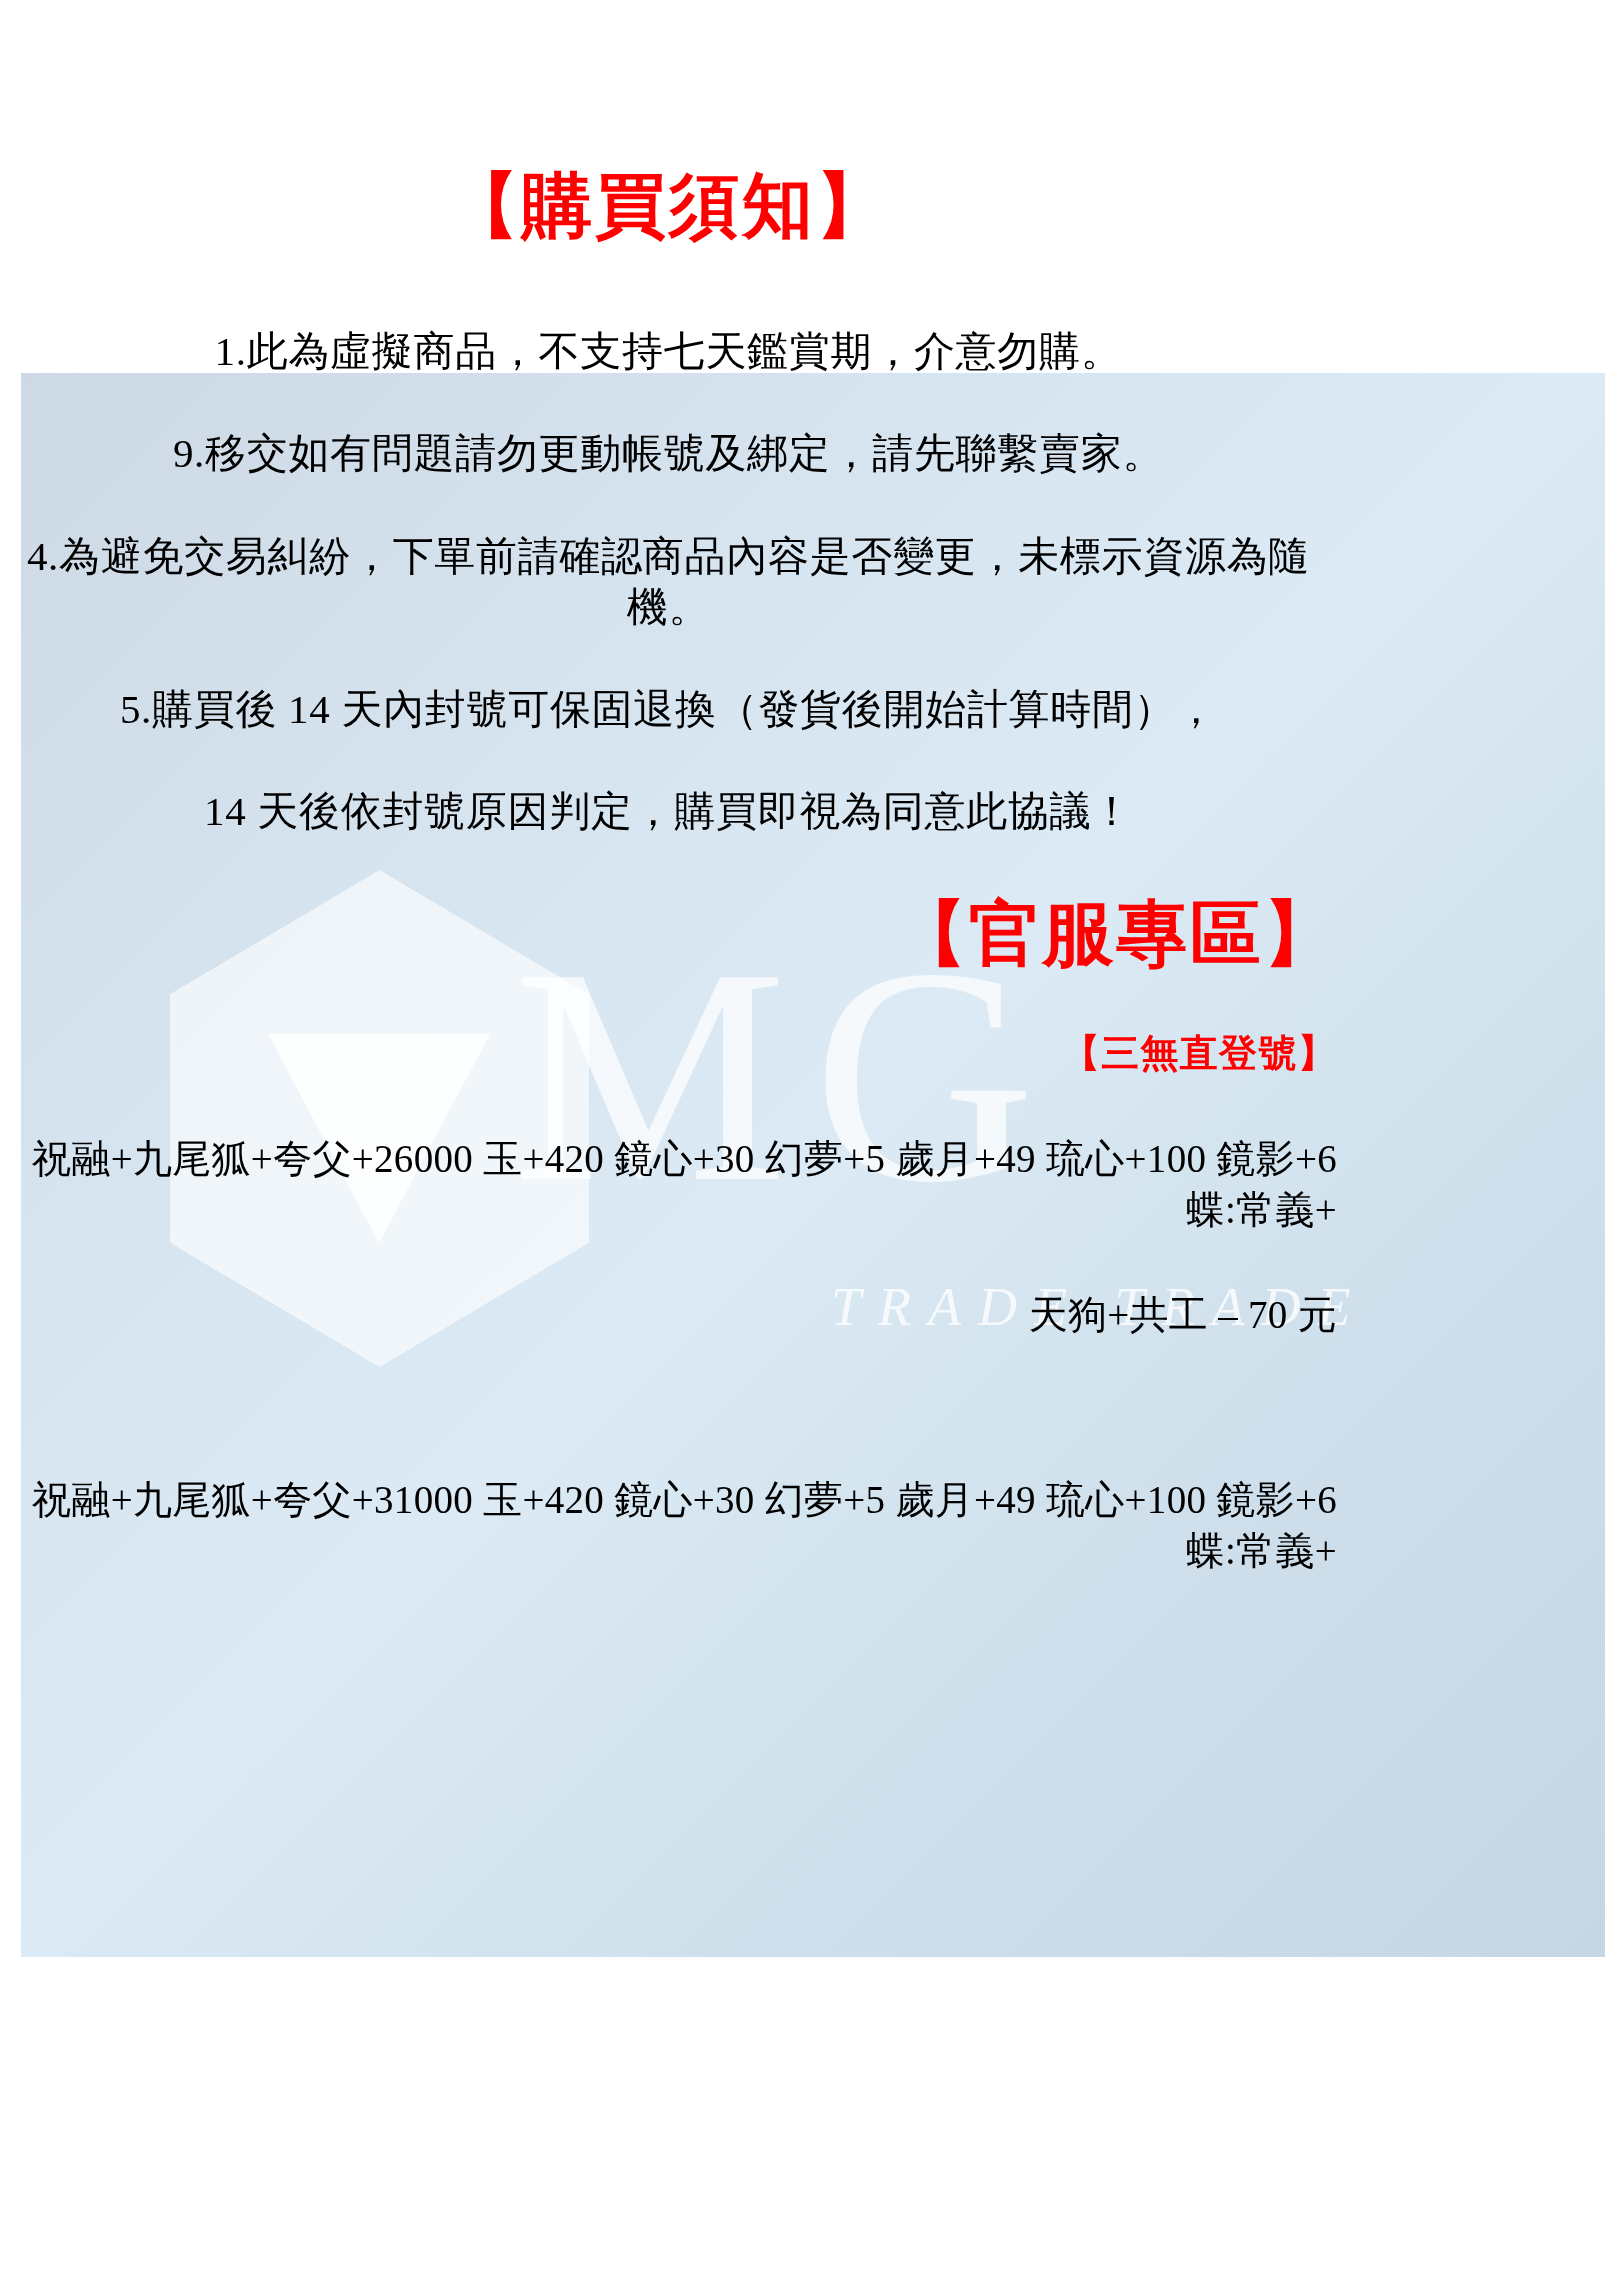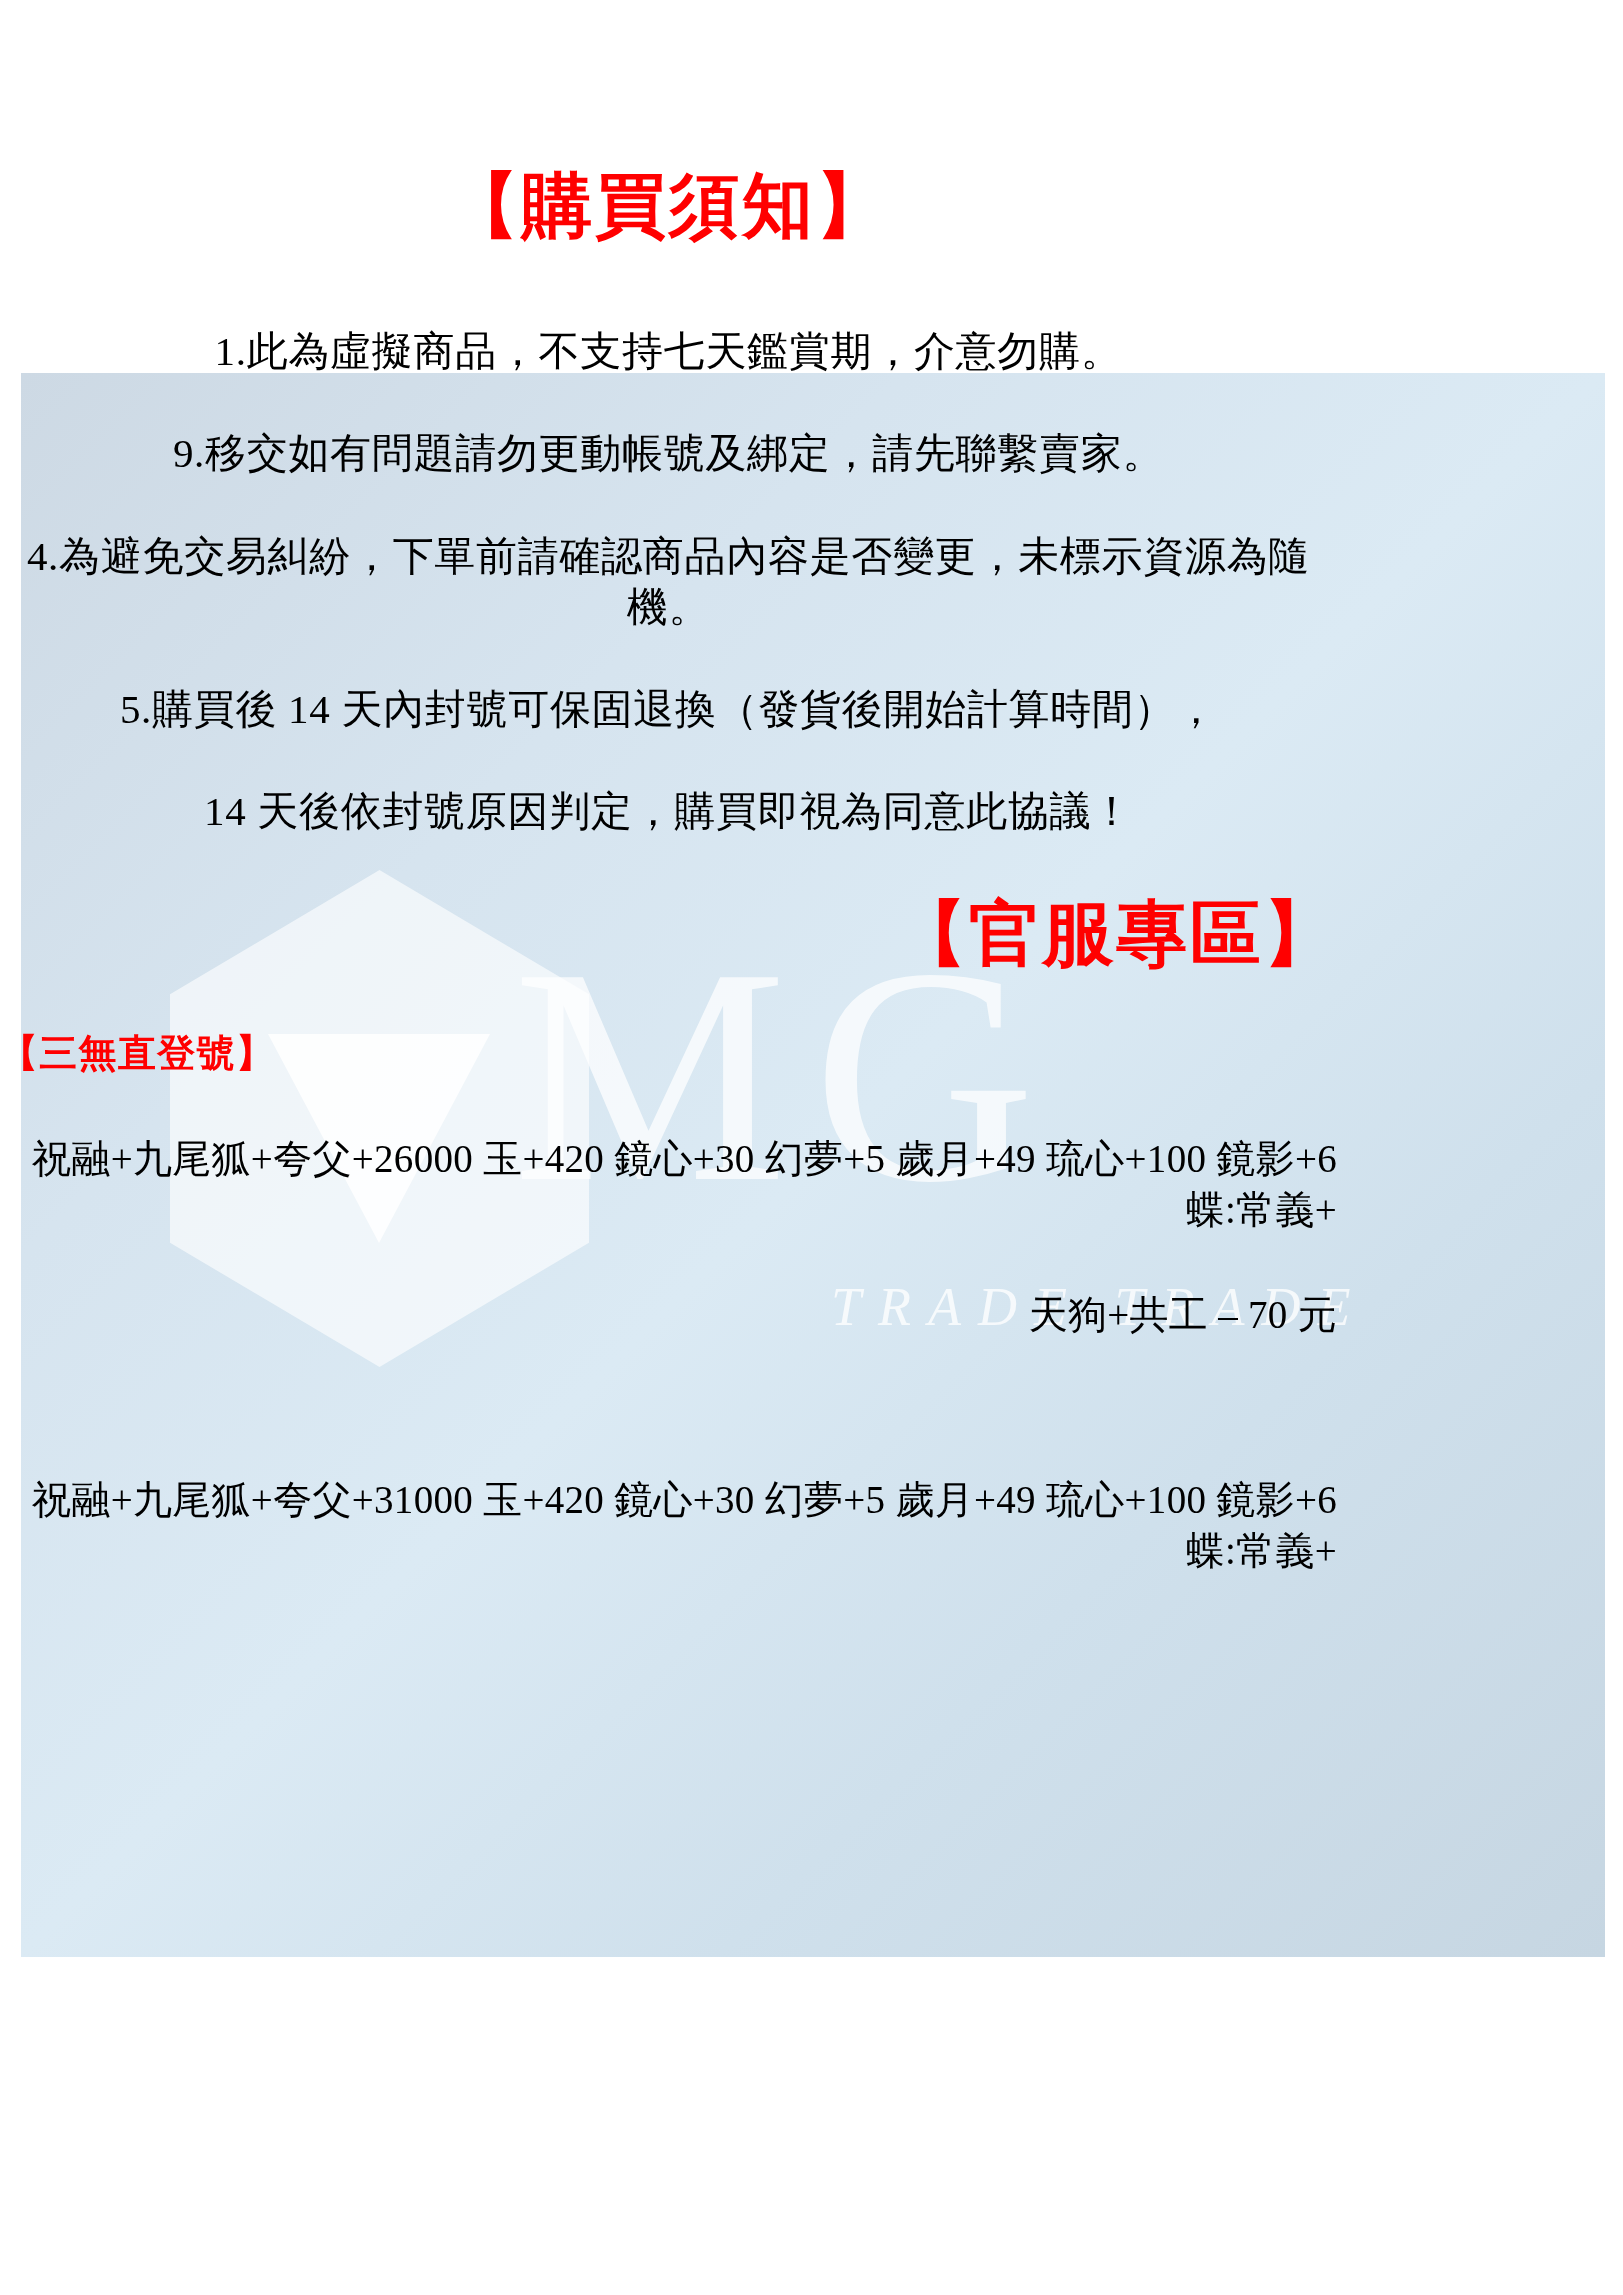--- a/index.html
+++ b/index.html
@@ -96,21 +96,21 @@
     text-align: center;
     font-size: 41px;
     color: #000000;
     line-height: 1.25;
     margin-top: 51px;
     letter-spacing: 0.7px;
   }
   .note-line.first { margin-top: 77px; }
 
   .sub-tag {
-    text-align: left;
+    text-align: right;
     color: #ff0000;
     font-size: 38px;
     font-weight: bold;
     margin-top: 51px;
     letter-spacing: 1.3px;
   }
 
   .item-block {
     margin-top: 55px;
   }

